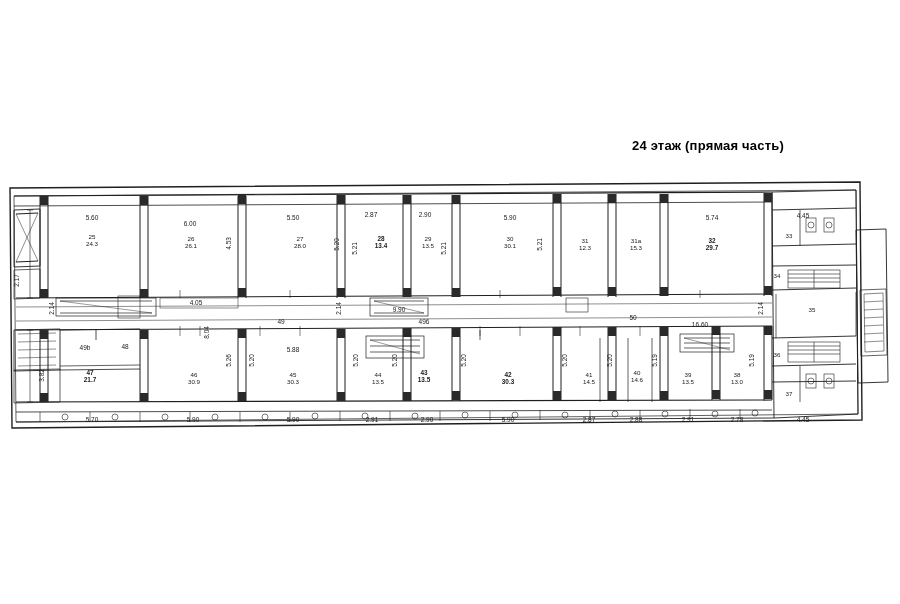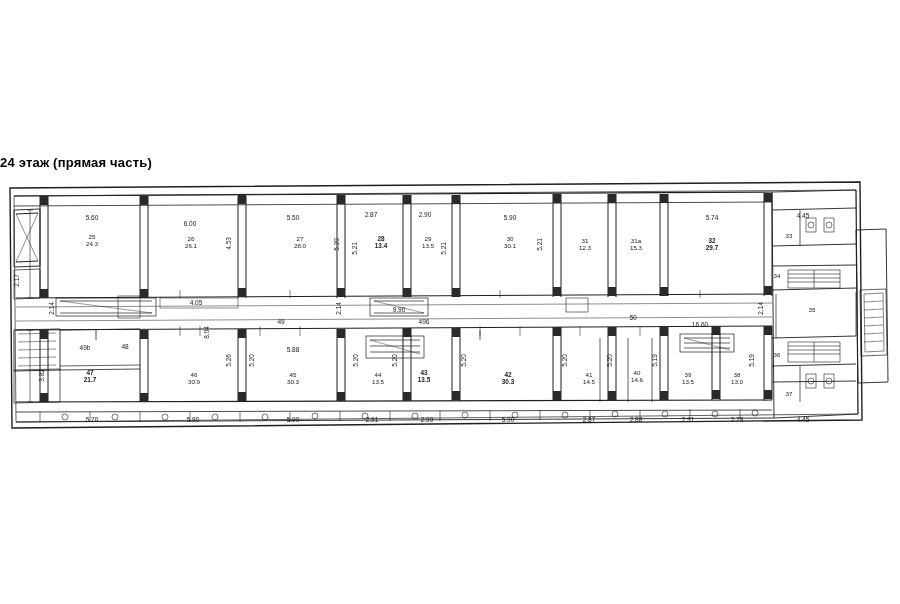--- a/index.html
+++ b/index.html
@@ -1,19 +1,19 @@
 <!DOCTYPE html>
 <html><head>
 <meta charset="utf-8">
 <style>
   html,body{margin:0;padding:0;background:#ffffff;}
   body{width:900px;height:604px;overflow:hidden;font-family:"Liberation Sans",sans-serif;color:#111;}
   #page{position:relative;width:900px;height:604px;background:#fff;}
   #title{
-    position:absolute;left:0;top:155px;width:784px;text-align:left;
+    position:absolute;left:0;top:138px;width:784px;text-align:right;
     font-size:13px;font-weight:bold;color:#000;letter-spacing:0.2px;
   }
   #plan{position:absolute;left:0;top:170px;width:900px;height:290px;}
   .lbl{position:absolute;font-size:6.5px;color:#1a1a1a;white-space:nowrap;line-height:1;}
   .lbl.v{transform-origin:0 0;}
   .num{position:absolute;font-size:6.2px;color:#1a1a1a;text-align:center;line-height:1.15;white-space:nowrap;}
   .num b{display:block;font-weight:bold;font-size:6.4px;}
   .num i{display:block;font-style:normal;font-size:6.2px;}
   svg{display:block;}
 </style>

